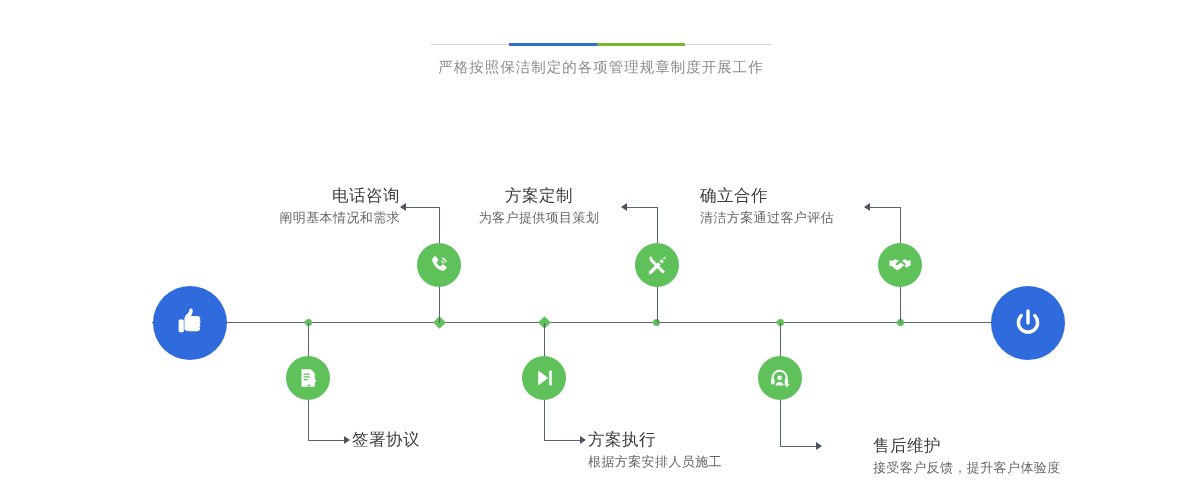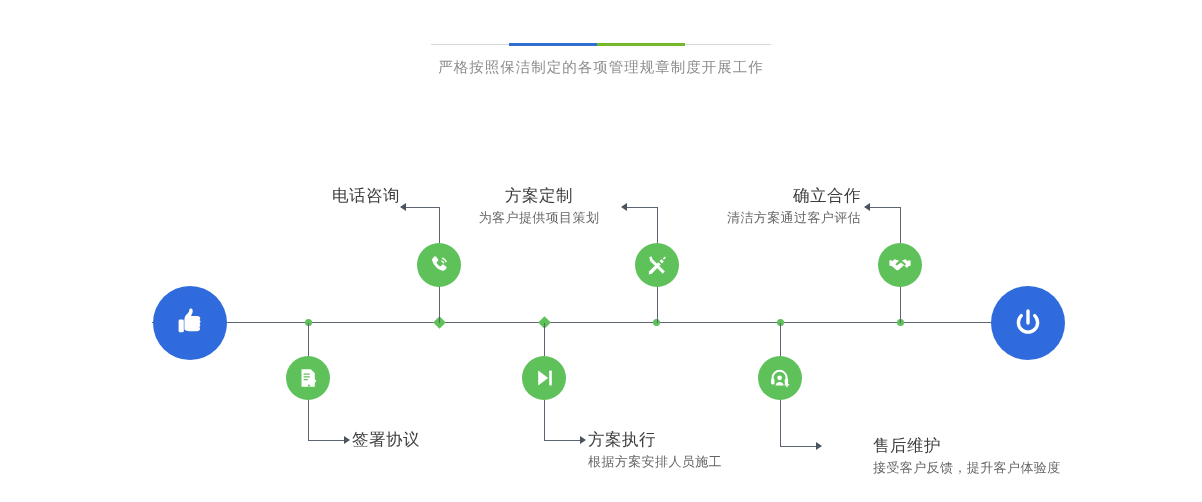--- a/index.html
+++ b/index.html
@@ -228,20 +228,21 @@
           <path d="M15.6 5.2a5.6 5.6 0 0 1 3.4 3.4" fill="none" stroke="#ffffff" stroke-width="1.5" stroke-linecap="round"></path>
           <path d="M14.9 8.1a2.8 2.8 0 0 1 1.6 1.6" fill="none" stroke="#ffffff" stroke-width="1.5" stroke-linecap="round"></path>
         </svg>
       </span>
     </div>
     <div class="elbow-v" style="left:439px; top:55px; height:36px;"></div>
     <div class="elbow-h" style="left:406px; top:55px; width:33px;"></div>
     <div class="arrowhead left" style="left:400px; top:51px;"></div>
     <div class="node-label above" style="left:255px; top:32px; width:145px; text-align:right;">
       <div class="node-title">电话咨询</div>
+      <div class="node-desc">阐明基本情况和需求</div>
     </div>
 
     <div class="stem" style="left:308px; top:171px; height:33px;"></div>
     <div class="badge" style="left:286px; top:204px;">
       <span>
         <svg width="24" height="24" viewBox="0 0 24 24" aria-hidden="true">
           <path fill="#ffffff" d="M5.5 3.2h9.3l4 4v13.6H5.5z"></path>
           <path fill="#5ec15a" d="M7.6 7.4h6.1v1.3H7.6zM7.6 10.2h6.1v1.3H7.6zM7.6 13h4.2v1.3H7.6z"></path>
           <path fill="#ffffff" d="M17.9 12.4l2.6 2.6-5 5-2.6-2.6z"></path>
           <path fill="#5ec15a" d="M12.5 18l2.1 2.1-2.8.7z"></path>
@@ -319,19 +320,19 @@
           <path fill="#ffffff" d="M2.6 9.4l4-3.2 4.4 1.6-3 2.6c-.5.5-.5 1.2 0 1.6.4.4 1.1.5 1.6.1l3.4-2.7 3.3 2.6-5.5 4.8c-.8.7-2 .7-2.8 0L2.6 12z"></path>
           <path fill="#ffffff" d="M21.4 9.4l-4-3.2-3.6 1.3 3.6 2.9c.5.4.6 1.1.2 1.6s-1.1.5-1.6.1l-.6-.4 3.6 3.2 2.4-2.9z"></path>
           <rect x="1.4" y="7.3" width="2.6" height="5.6" rx="1" fill="#ffffff"></rect>
           <rect x="20" y="7.3" width="2.6" height="5.6" rx="1" fill="#ffffff"></rect>
         </svg>
       </span>
     </div>
     <div class="elbow-v" style="left:900px; top:55px; height:36px;"></div>
     <div class="elbow-h" style="left:870px; top:55px; width:30px;"></div>
     <div class="arrowhead left" style="left:864px; top:51px;"></div>
-    <div class="node-label above" style="left:700px; top:32px; width:161px; text-align:right;">
+    <div class="node-label above" style="left:700px; top:32px; width:161px; ">
       <div class="node-title">确立合作</div>
       <div class="node-desc">清洁方案通过客户评估</div>
     </div>
 
   </div>
 </div>
 
 </body></html>

